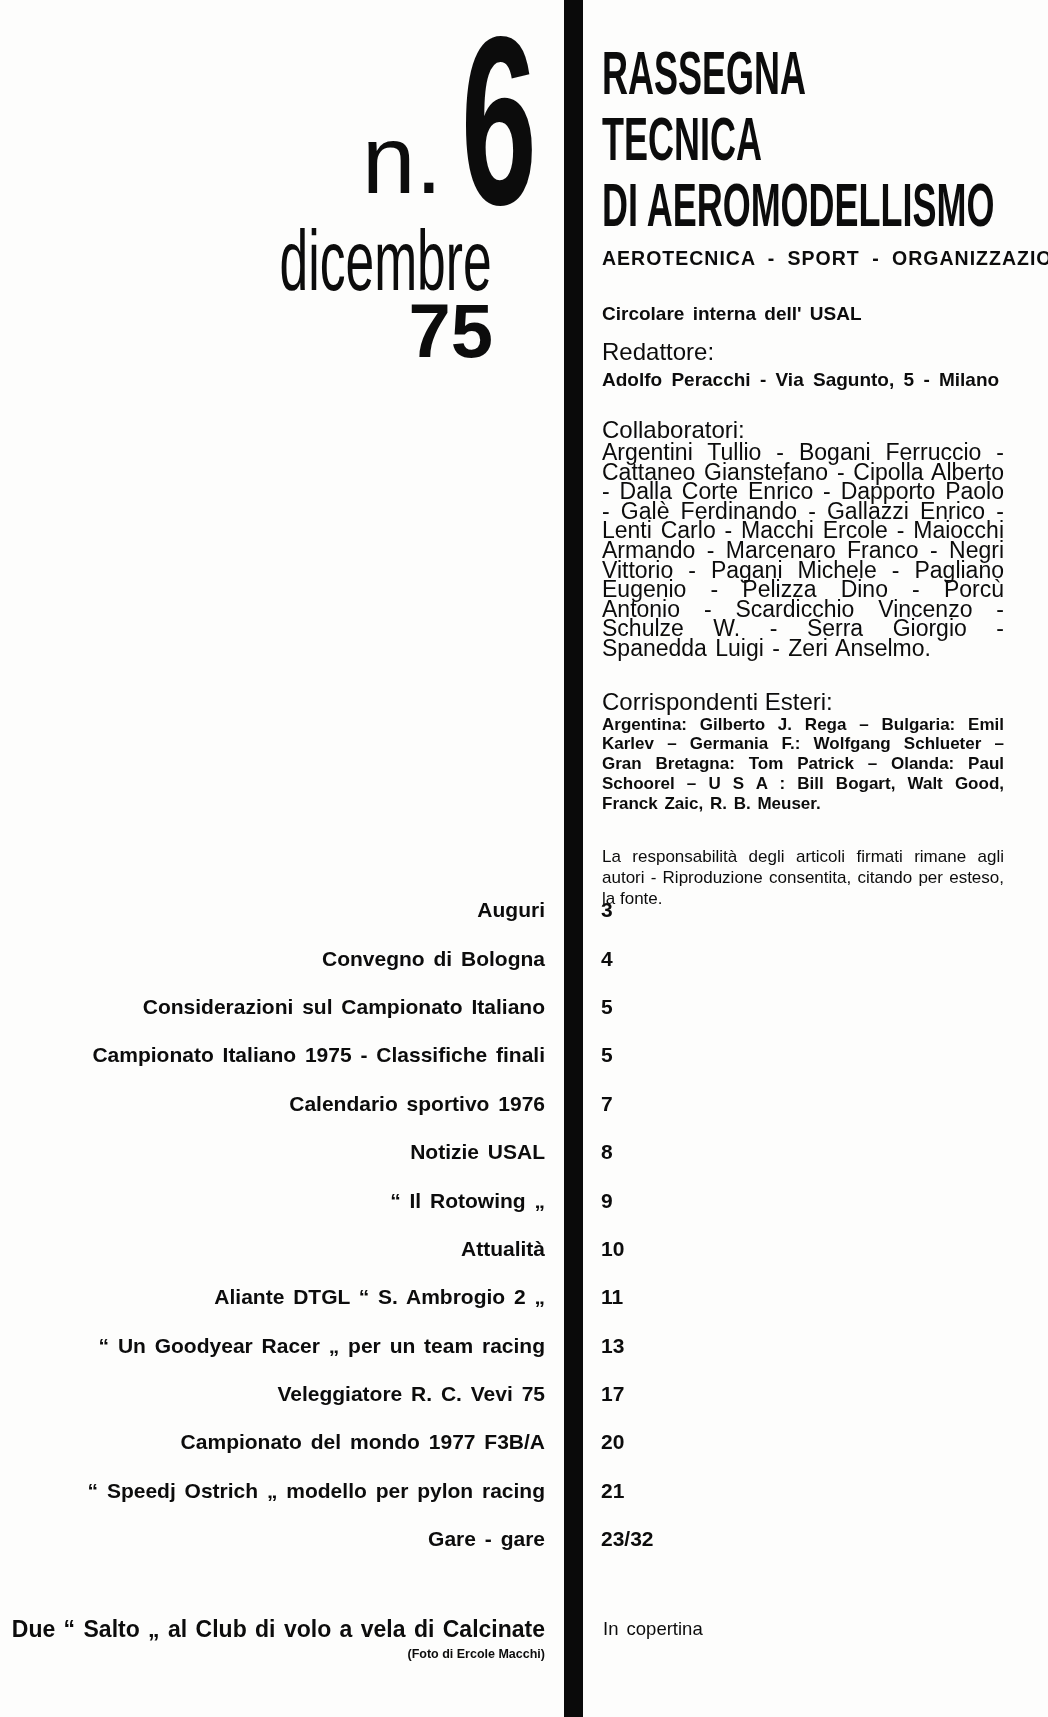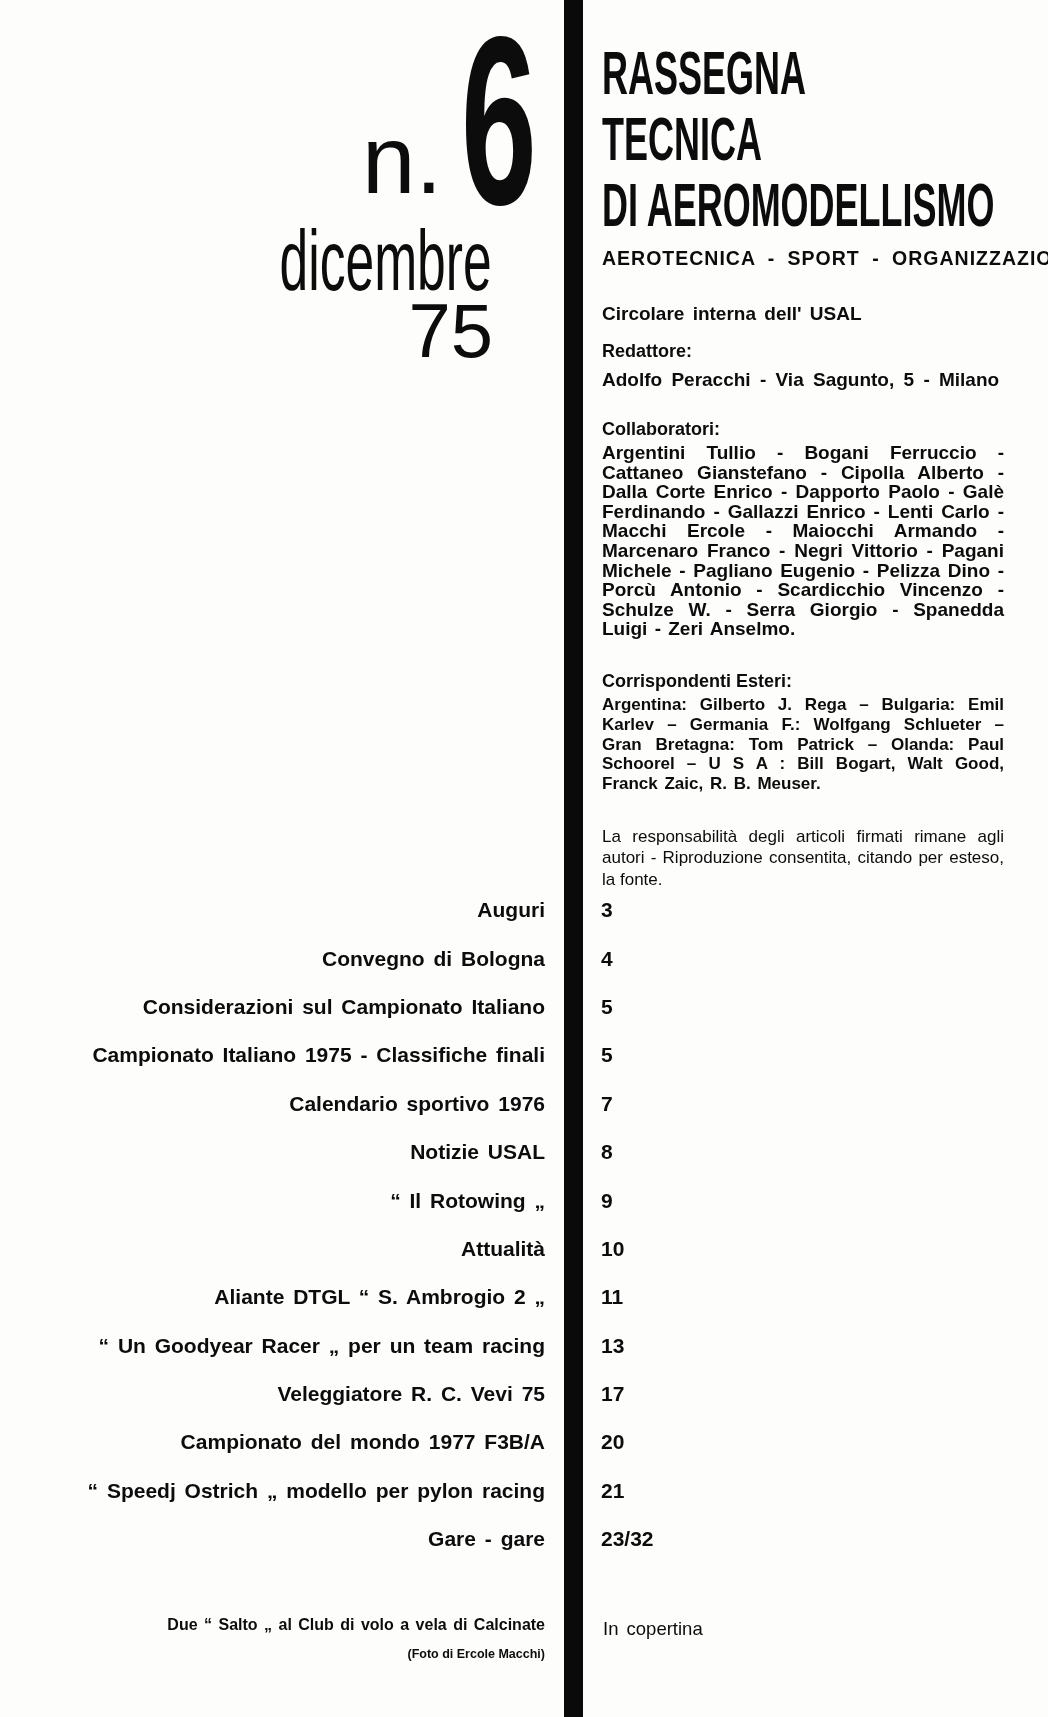--- a/index.html
+++ b/index.html
@@ -14,51 +14,51 @@
   }
   
   .divider{position:absolute;left:564px;top:0;width:19px;height:1717px;background:#0a0a0a;}
 
   
   .n-label{position:absolute;top:112px;left:362px;font-size:96px;line-height:1;font-weight:400;}
   .big-six{position:absolute;top:2px;left:461px;font-size:239px;line-height:1;font-weight:700;
            transform:scaleX(0.57);transform-origin:left top;letter-spacing:0;}
   .month{position:absolute;top:217px;right:556px;font-size:86px;line-height:1;font-weight:400;
          transform:scaleX(0.60);transform-origin:right top;}
-  .year{position:absolute;top:293px;right:555px;font-size:76px;line-height:1;font-weight:400;}
+  .year{position:absolute;top:293px;right:555px;font-size:76px;line-height:1;font-weight:700;}
 
   
   .right-col{position:absolute;left:602px;top:0;width:402px;}
   .title-block{margin-top:40px;}
   .title-line{font-size:61px;line-height:66px;font-weight:700;white-space:nowrap;
               transform:scaleX(0.59);transform-origin:left center;letter-spacing:0;}
   .subtitle{margin-top:9px;font-size:19.5px;line-height:23px;font-weight:700;
             letter-spacing:1px;word-spacing:6px;white-space:nowrap;}
   .circolare{margin-top:32px;font-size:19px;line-height:23px;font-weight:700;word-spacing:3px;}
-  .sec-label{font-size:18px;line-height:23px;font-weight:700;}
+  .sec-label{font-size:24px;line-height:23px;font-weight:400;}
   .lbl-redattore{margin-top:15px;}
   .editor-line{margin-top:5px;font-size:19px;line-height:23px;font-weight:700;word-spacing:4px;}
   .lbl-collab{margin-top:27px;}
-  .collab-para{margin-top:2px;font-size:19px;line-height:19.6px;font-weight:700;
+  .collab-para{margin-top:2px;font-size:23px;line-height:19.6px;font-weight:400;
                text-align:justify;word-spacing:2px;}
   .lbl-corr{margin-top:31px;}
   .corr-para{margin-top:2px;font-size:17px;line-height:19.8px;font-weight:700;
              text-align:justify;word-spacing:2px;}
   .disclaimer{margin-top:32px;font-size:17px;line-height:21.4px;font-weight:400;
               text-align:justify;}
 
   
   .toc{position:absolute;top:886px;left:0;width:1048px;}
   .toc-row{position:relative;height:48.4px;display:flex;align-items:center;}
   .toc-title{position:absolute;left:0;width:545px;text-align:right;
              font-size:21px;font-weight:700;word-spacing:3px;white-space:nowrap;}
   .toc-page{position:absolute;left:601px;font-size:21px;font-weight:700;}
 
   
-  .cover-caption{position:absolute;top:1616px;right:503px;font-size:16px;font-weight:700;
+  .cover-caption{position:absolute;top:1616px;right:503px;font-size:23px;font-weight:700;
                  word-spacing:2px;white-space:nowrap;}
   .cover-credit{position:absolute;top:1647px;right:503px;font-size:12.5px;font-weight:700;margin-left:44px;}
   .cover-label{position:absolute;top:1618px;left:603px;font-size:18.5px;
                font-weight:400;word-spacing:3px;}
 </style>
 </head>
 <body>
 
 <div class="page">
 

